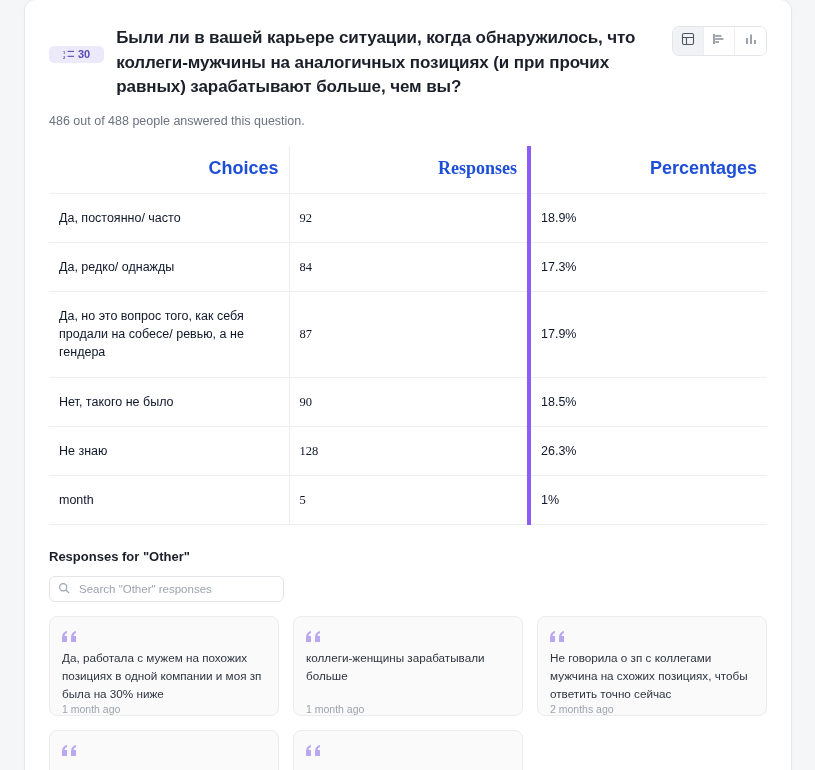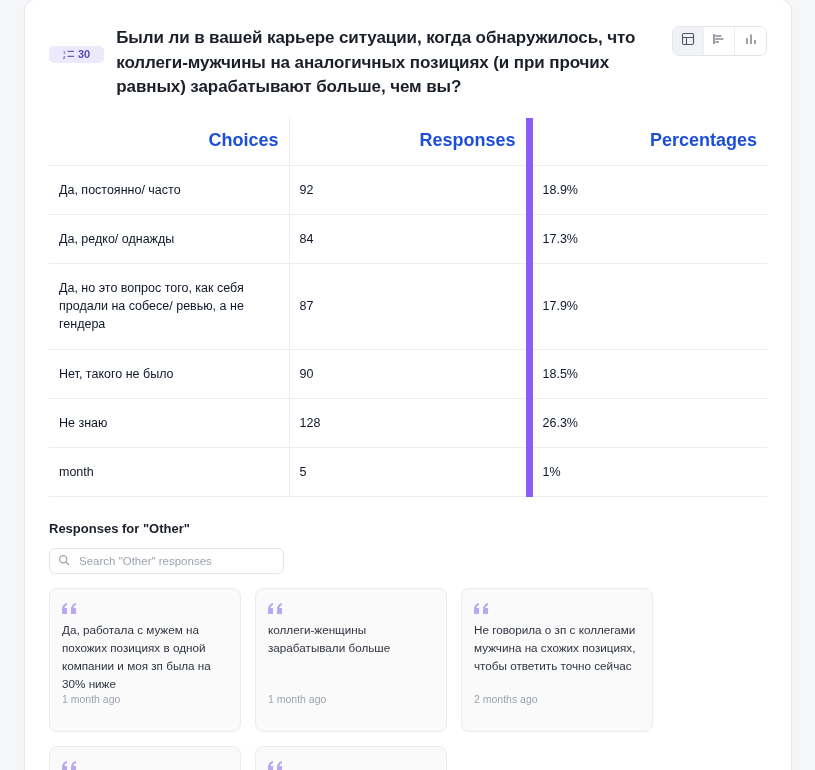--- a/index.html
+++ b/index.html
@@ -109,21 +109,21 @@
   }
   .tbl td {
     font-size: 12.5px;
     color: #0f172a;
     padding: 15px 10px 15px 10px;
     border-bottom: 1px solid #eceef1;
     vertical-align: middle;
     line-height: 1.45;
   }
   .tbl th:nth-child(1), .tbl td:nth-child(1) { width: 240px; border-right: 1px solid #eceef1; }
-  .tbl th:nth-child(2), .tbl td:nth-child(2) { width: 240px; border-right: 7px solid #8b5cf6; }
+  .tbl th:nth-child(2), .tbl td:nth-child(2) { width: 240px; border-right: 4px solid #8b5cf6; font-family: Liberation Serif, serif; }
   .tbl th:nth-child(3), .tbl td:nth-child(3) { width: 238px; }
   .tbl tbody tr:last-child td { border-bottom: 1px solid #eceef1; }
 
   
   .other-sec { padding: 24px 17px 0 17px; }
   .other-title {
     font-size: 13px;
     font-weight: 700;
     color: #1b1f2a;
     padding-left: 7px;
@@ -152,25 +152,25 @@
   .search-wrap input::placeholder { color: #9ca3af; }
 
   .cards-grid {
     margin-top: 14px;
     display: flex;
     flex-wrap: wrap;
     gap: 14px;
     padding-left: 7px;
   }
   .r-card {
-    width: 192px;
+    width: 230px;
     background: #fafafa;
     border: 1px solid #ececee;
     border-radius: 8px;
-    padding: 12px 12px 26px 12px;
+    padding: 12px 12px 0 12px;
     min-height: 92px;
     display: flex;
     flex-direction: column;
   }
   .quote-ic { color: #b9a7ef; margin-bottom: 8px; height: 12px; }
   .r-text {
     font-size: 11.7px;
     line-height: 1.55;
     color: #2e3440;
     flex: 1 1 auto;
@@ -227,20 +227,21 @@
             <svg width="14" height="14" viewBox="0 0 14 14" fill="none" stroke="#4b5563" stroke-width="1.1">
               <line x1="3" y1="12" x2="3" y2="6"></line>
               <line x1="7" y1="12" x2="7" y2="2.5"></line>
               <line x1="11" y1="12" x2="11" y2="8"></line>
             </svg>
           </span>
         </div>
       </div>
     </div>
 
+    <div class="sub-count">486 out of 488 people answered this question.</div>
 
     <table class="tbl">
       <thead>
         <tr>
           <th>Choices</th>
           <th>Responses</th>
           <th>Percentages</th>
         </tr>
       </thead>
       <tbody>

